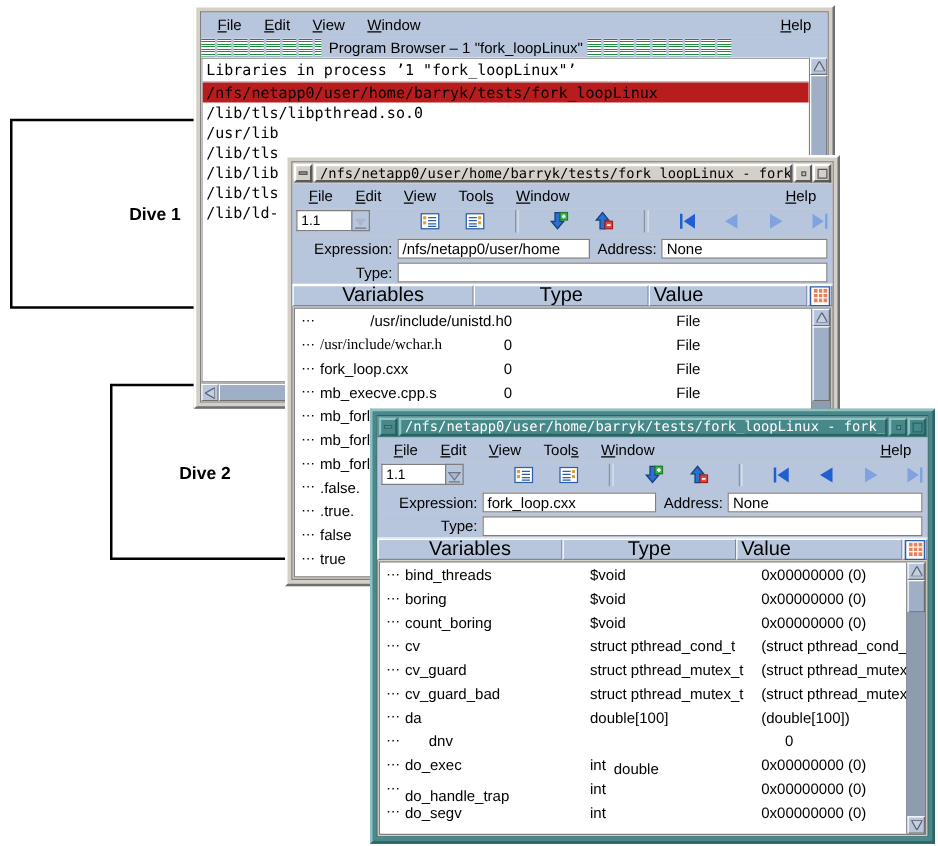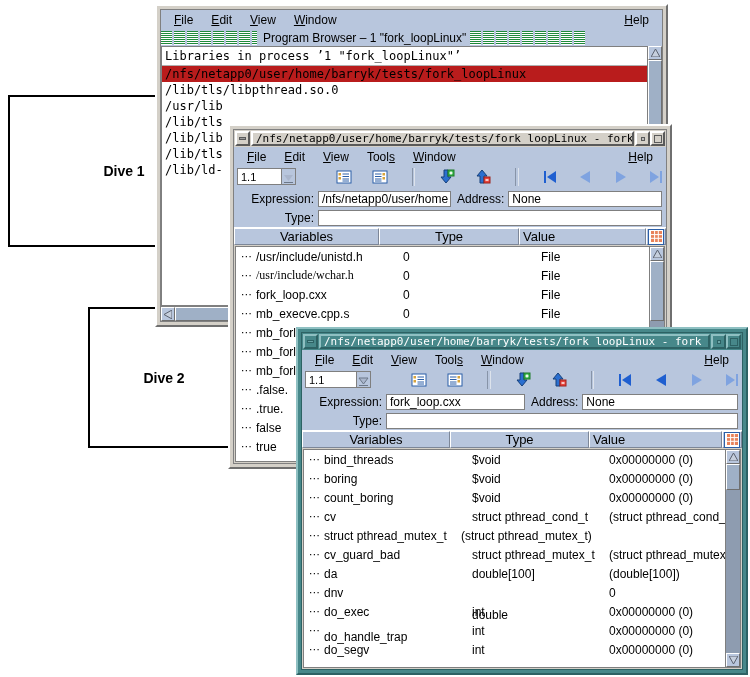--- a/index.html
+++ b/index.html
@@ -61,21 +61,21 @@
 
   .fieldrow{flex:0 0 auto;background:#b8c6dd;display:flex;align-items:center;
             padding:1px 4px;box-sizing:border-box;height:19px;font-size:12px;}
   .flabel{white-space:nowrap;padding-right:4px;text-align:right;}
   .ftext{background:#ffffff;border:1px solid #7f7f7f;height:16px;box-sizing:border-box;
          font-size:12px;display:flex;align-items:center;padding-left:3px;overflow:hidden;white-space:nowrap;}
 
   .colhdr{flex:0 0 auto;display:flex;height:18px;background:#b8c6dd;box-sizing:border-box;
           border-top:1px solid #ffffff;}
   .colhdr .ch{border:1px solid;border-color:#ffffff #7d8798 #7d8798 #ffffff;background:#b8c6dd;
-              display:flex;align-items:center;justify-content:center;font-size:13px;box-sizing:border-box;}
+              display:flex;align-items:center;justify-content:center;font-size:16px;box-sizing:border-box;}
   .colhdr .ch.left{justify-content:flex-start;padding-left:3px;}
   .gridbtn{width:16px;height:16px;border:1px solid #2b5fa8;background:#fff;box-sizing:border-box;
            display:flex;align-items:center;justify-content:center;}
 
   .listarea{flex:1 1 auto;background:#ffffff;border:1px solid #7f7f7f;margin:1px;display:flex;overflow:hidden;
             box-sizing:border-box;}
   .listcol{flex:1 1 auto;overflow:hidden;position:relative;}
   .lrow{height:19px;display:flex;align-items:center;font-size:12px;white-space:nowrap;color:#000;}
   .lrow .tree{width:20px;flex:0 0 auto;text-align:center;color:#000;font-size:11px;letter-spacing:-1px;}
   .lrow .c1{flex:0 0 auto;overflow:hidden;}
@@ -308,21 +308,21 @@
       <div class="tbtn">
         <svg width="15" height="14">
               <polygon points="2,1 2,13 11,7" fill="#7fa3e0"></polygon>
           <rect x="12" y="1" width="2" height="12" fill="#7fa3e0"></rect>
             </svg>
           </div>
     </div>
 
     <div class="fieldrow">
       <span class="flabel" style="width:76px;">Expression:</span>
-      <span class="ftext" style="width:133px;">/nfs/netapp0/user/home</span>
+      <span class="ftext" style="width:154px;">/nfs/netapp0/user/home</span>
       <span class="flabel" style="padding-left:6px;">Address:</span>
       <span class="ftext" style="flex:1 1 auto;">None</span>
     </div>
     <div class="fieldrow">
       <span class="flabel" style="width:76px;">Type:</span>
       <span class="ftext" style="flex:1 1 auto;"></span>
     </div>
 
     <div class="colhdr">
       <div class="ch" style="width:145px;">Variables</div>
@@ -339,21 +339,21 @@
               </svg>
             </span>
       </div>
     </div>
 
     <div class="listarea">
       <div class="listcol">
         <div id="win2-list">
               <div class="lrow">
                 <span class="tree">⋯</span>
-                <span class="c1" style="width: 147px;">/usr/include/unistd.h</span>
+                <span class="c1" style="width: 147px; text-align: right;">/usr/include/unistd.h</span>
                 <span class="c2" style="width: 138px;">0</span>
                 <span class="c3">File</span>
               </div>
               <div class="lrow">
                 <span class="tree">⋯</span>
                 <span class="c1" style="width: 147px; font-family: Liberation Serif, serif;">/usr/include/wchar.h</span>
                 <span class="c2" style="width: 138px;">0</span>
                 <span class="c3">File</span>
               </div>
               <div class="lrow">
@@ -578,38 +578,39 @@
                 <span class="c3">0x00000000 (0)</span>
               </div>
               <div class="lrow">
                 <span class="tree">⋯</span>
                 <span class="c1" style="width: 148px;">cv</span>
                 <span class="c2" style="width: 137px;">struct pthread_cond_t</span>
                 <span class="c3">(struct pthread_cond_t)</span>
               </div>
               <div class="lrow">
                 <span class="tree">⋯</span>
+                <span class="c1" style="width: 148px;">cv_guard</span>
                 <span class="c2" style="width: 137px;">struct pthread_mutex_t</span>
                 <span class="c3">(struct pthread_mutex_t)</span>
               </div>
               <div class="lrow">
                 <span class="tree">⋯</span>
                 <span class="c1" style="width: 148px;">cv_guard_bad</span>
                 <span class="c2" style="width: 137px;">struct pthread_mutex_t</span>
                 <span class="c3">(struct pthread_mutex_t)</span>
               </div>
               <div class="lrow">
                 <span class="tree">⋯</span>
                 <span class="c1" style="width: 148px;">da</span>
                 <span class="c2" style="width: 137px;">double[100]</span>
                 <span class="c3">(double[100])</span>
               </div>
               <div class="lrow">
                 <span class="tree">⋯</span>
-                <span class="c1" style="width: 148px;">dnv</span>
+                <span class="c1" style="width: 148px; margin-left: 19px;">dnv</span>
                 <span class="c2" style="width: 137px; margin-top: 44px;">double</span>
                 <span class="c3">0</span>
               </div>
               <div class="lrow">
                 <span class="tree">⋯</span>
                 <span class="c1" style="width: 148px;">do_exec</span>
                 <span class="c2" style="width: 137px;">int</span>
                 <span class="c3">0x00000000 (0)</span>
               </div>
               <div class="lrow">

